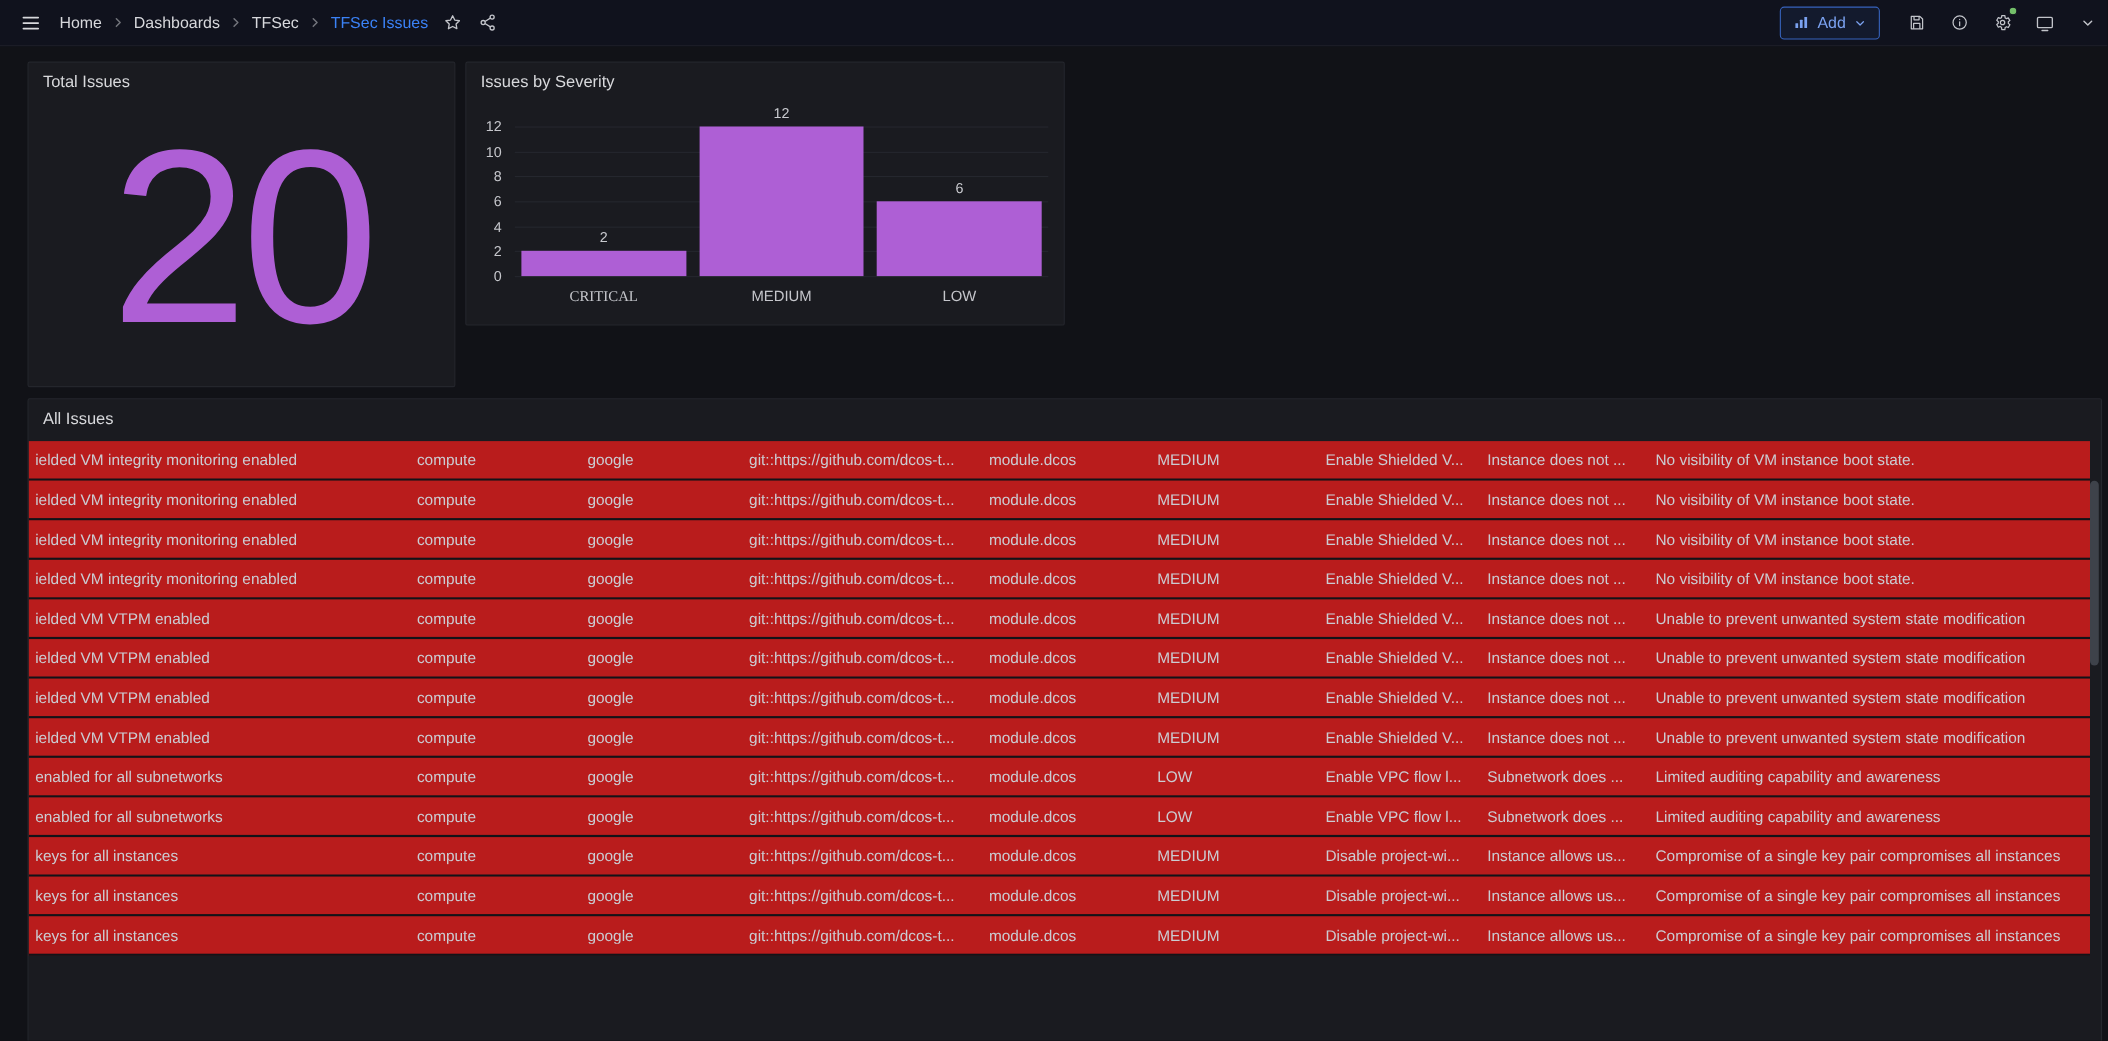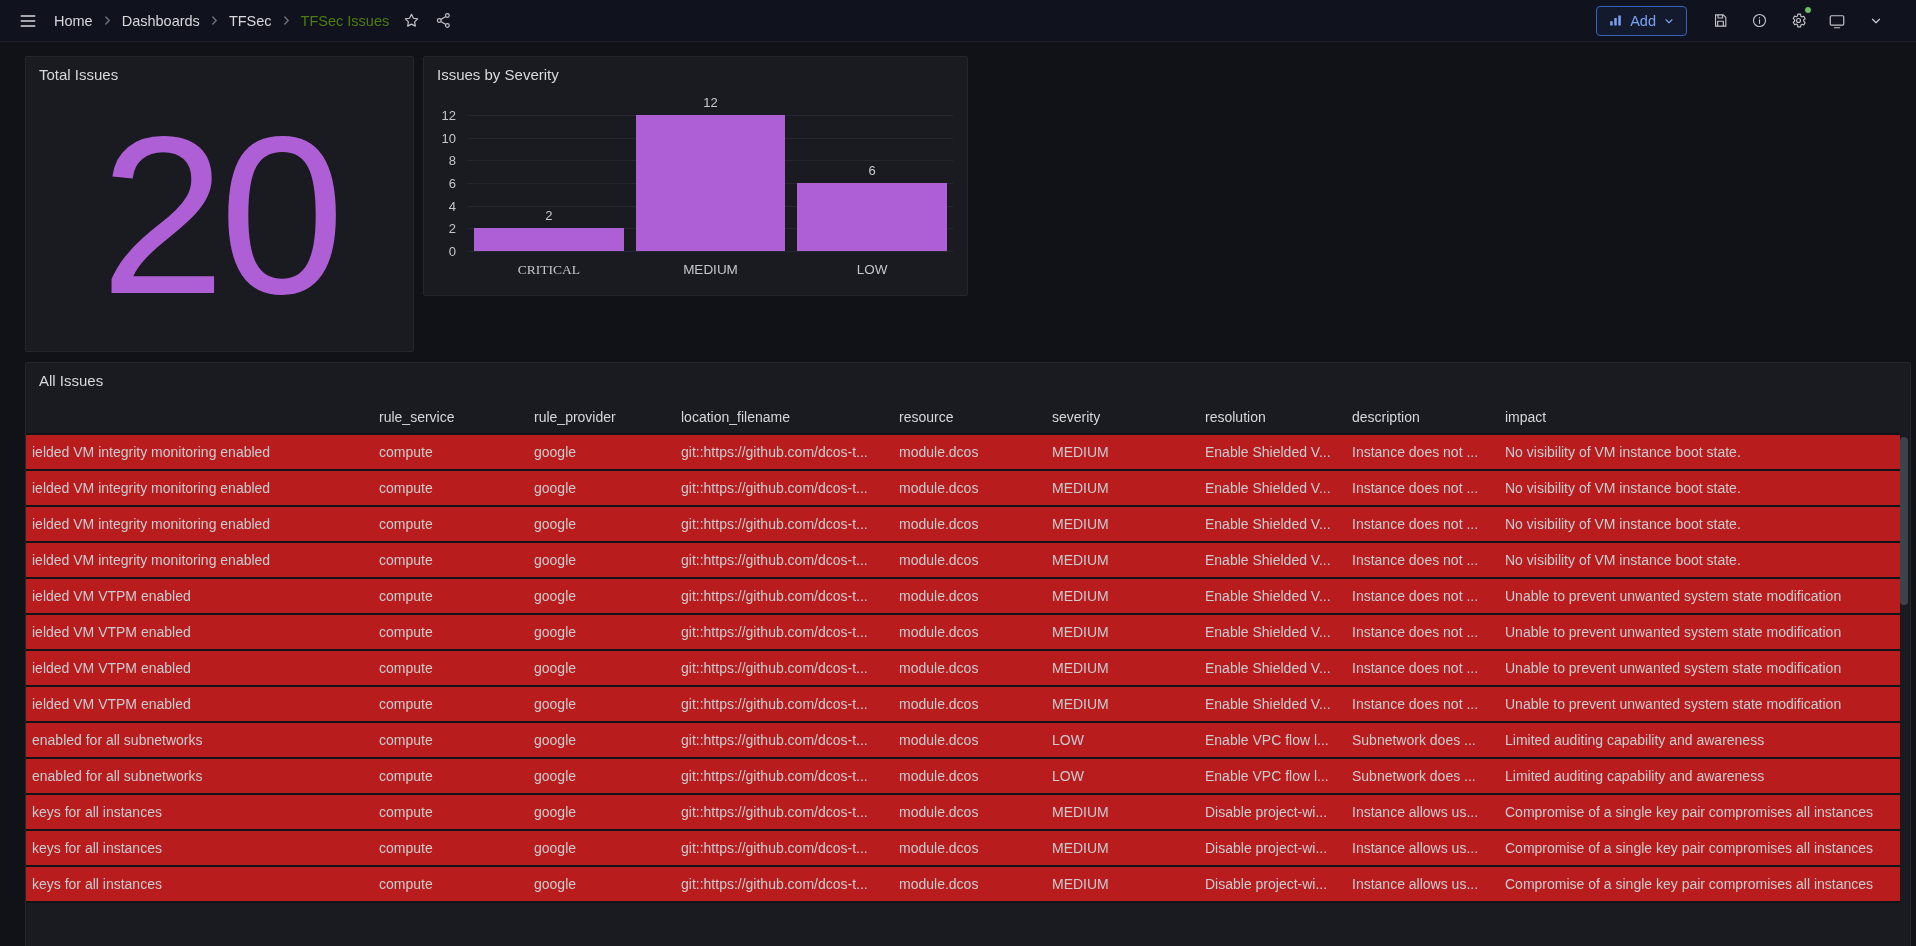--- a/index.html
+++ b/index.html
@@ -9,30 +9,30 @@
     font-family:"Liberation Sans", sans-serif;
     color:#ccccdc;
     overflow:hidden;
   }
   svg { display:block; }
 
   
   .navbar{
     height:42px; background:#10121d; border-bottom:1px solid #1d1f29;
     display:flex; align-items:center; justify-content:space-between;
-    padding:0 24px 0 12px;
+    padding:0 2px 0 12px;
   }
   .nav-left{ display:flex; align-items:center; }
   .icon-btn{
     width:32px; height:32px; display:flex; align-items:center; justify-content:center;
     color:#c2c4ca; cursor:pointer; border-radius:2px; position:relative;
   }
   .crumbs{ display:flex; align-items:center; gap:9px; margin-left:10px; font-size:14.5px; }
   .crumb{ color:#d7d8dc; cursor:pointer; }
-  .crumb.current{ color:#4d7c0f; cursor:default;text-align:center; }
+  .crumb.current{ color:#3b82f6; cursor:default;text-align:center; }
   .crumb-sep{ display:flex; align-items:center; }
   .nav-right{ display:flex; align-items:center; gap:7px; }
   .add-btn{
     display:flex; align-items:center; gap:7px;
     height:30px; padding:0 11px; margin-right:10px;
     border:1px solid #3763bd; border-radius:4px;
     background:rgba(52,97,183,0.10);
     color:#7ba2f0; font-size:14.5px; font-weight:500; cursor:pointer;
   }
   .green-dot{
@@ -235,31 +235,20 @@
             <div class="x-tick" style="left: 83.3333%;">LOW</div>
           </div>
       </div>
     </section>
 
   </div>
 
   <section class="panel panel-table">
     <div class="panel-title">All Issues</div>
     <div class="tbl">
-      <div class="tbl-head">
-          <div class="th first"></div>
-          <div class="th">rule_service</div>
-          <div class="th">rule_provider</div>
-          <div class="th">location_filename</div>
-          <div class="th">resource</div>
-          <div class="th">severity</div>
-          <div class="th">resolution</div>
-          <div class="th">description</div>
-          <div class="th">impact</div>
-        </div>
       <div class="tbl-body">
           <div class="tbl-row">
             <div class="td first">ielded VM integrity monitoring enabled</div>
             <div class="td">compute</div>
             <div class="td">google</div>
             <div class="td">git::https://github.com/dcos-t...</div>
             <div class="td">module.dcos</div>
             <div class="td">MEDIUM</div>
             <div class="td">Enable Shielded V...</div>
             <div class="td">Instance does not ...</div>

